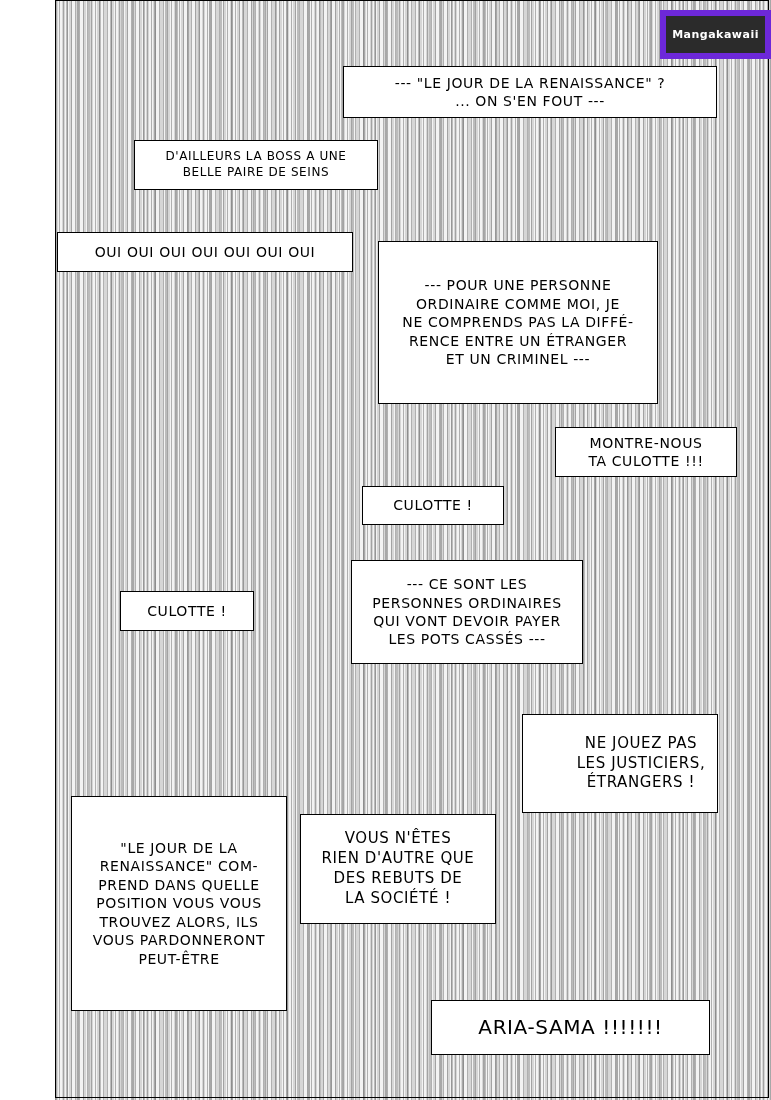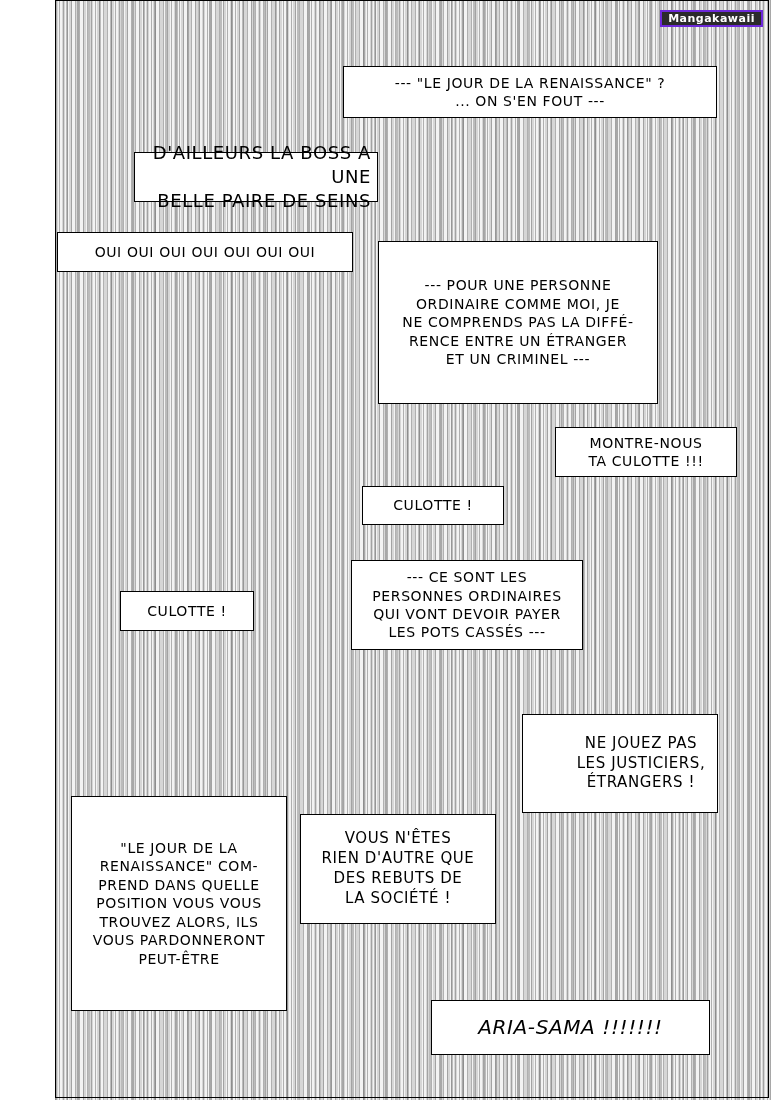--- a/index.html
+++ b/index.html
@@ -69,68 +69,68 @@
     text-align: center;
     color: #000000;
     font-family: "DejaVu Sans", sans-serif;
     line-height: 1.32;
     letter-spacing: 0.6px;
     white-space: pre-line;
     padding: 4px 6px;
   }
   .watermark {
     position: absolute;
-    right: 8px;
+    right: 0;
     top: 10px;
     background: #2b2b2b;
     color: #ffffff;
     font-family: "DejaVu Sans", sans-serif;
     font-size: 11px;
     font-weight: bold;
     letter-spacing: 0.5px;
-    padding: 0 6px;
-    border: 2px solid #6d28d9;
+    padding: 12px 6px;
+    border: 6px solid #6d28d9;
   }
 </style>
 </head>
 <body>
 
 <div id="page">
   <div id="art-background"></div>
   <div id="left-margin"></div>
   <div id="page-border"></div>
 
   <div class="watermark">Mangakawaii</div>
 
   <div class="bubble" style="left: 343px; top: 66px; width: 374px; height: 52px; font-size: 14px;">--- "LE JOUR DE LA RENAISSANCE" ?
 ... ON S'EN FOUT ---</div>
-  <div class="bubble" style="left: 134px; top: 152px; width: 244px; height: 50px; font-size: 18px; text-align: right;">D'AILLEURS LA BOSS A UNE
+  <div class="bubble" style="left: 134px; top: 140px; width: 244px; height: 50px; font-size: 12px;">D'AILLEURS LA BOSS A UNE
 BELLE PAIRE DE SEINS</div>
   <div class="bubble" style="left: 378px; top: 241px; width: 280px; height: 163px; font-size: 14px;">--- POUR UNE PERSONNE
 ORDINAIRE COMME MOI, JE
 NE COMPRENDS PAS LA DIFFÉ-
 RENCE ENTRE UN ÉTRANGER
 ET UN CRIMINEL ---</div>
   <div class="bubble" style="left: 57px; top: 232px; width: 296px; height: 40px; font-size: 14px;">OUI OUI OUI OUI OUI OUI OUI</div>
   <div class="bubble" style="left: 555px; top: 427px; width: 182px; height: 50px; font-size: 14px;">MONTRE-NOUS
 TA CULOTTE !!!</div>
   <div class="bubble" style="left: 362px; top: 486px; width: 142px; height: 39px; font-size: 14px;">CULOTTE !</div>
-  <div class="bubble" style="left: 351px; top: 560px; width: 232px; height: 90px; font-size: 14px;">--- CE SONT LES
+  <div class="bubble" style="left: 351px; top: 560px; width: 232px; height: 104px; font-size: 14px;">--- CE SONT LES
 PERSONNES ORDINAIRES
 QUI VONT DEVOIR PAYER
 LES POTS CASSÉS ---</div>
   <div class="bubble" style="left: 120px; top: 591px; width: 134px; height: 40px; font-size: 14px;">CULOTTE !</div>
   <div class="bubble" style="left: 522px; top: 714px; width: 196px; height: 99px; font-size: 15px; padding-left: 48px;">NE JOUEZ PAS
 LES JUSTICIERS,
 ÉTRANGERS !</div>
   <div class="bubble" style="left: 300px; top: 814px; width: 196px; height: 110px; font-size: 15px; text-align: center;">VOUS N'ÊTES
 RIEN D'AUTRE QUE
 DES REBUTS DE
 LA SOCIÉTÉ !</div>
   <div class="bubble" style="left: 71px; top: 796px; width: 216px; height: 215px; font-size: 14px;">"LE JOUR DE LA
 RENAISSANCE" COM-
 PREND DANS QUELLE
 POSITION VOUS VOUS
 TROUVEZ ALORS, ILS
 VOUS PARDONNERONT
 PEUT-ÊTRE</div>
-  <div class="bubble" style="left: 431px; top: 1000px; width: 279px; height: 55px; font-size: 20px; font-style: italic;">ARIA-SAMA !!!!!!!</div>
+  <div class="bubble" style="left: 431px; top: 1000px; width: 279px; height: 55px; font-size: 20px;">ARIA-SAMA !!!!!!!</div>
 </div>
 
 </body></html>

